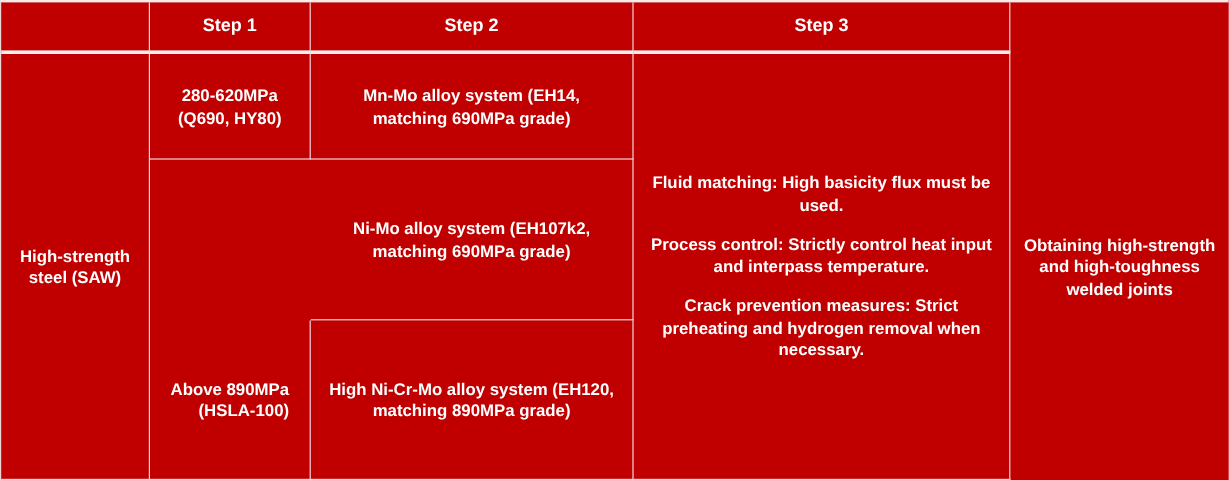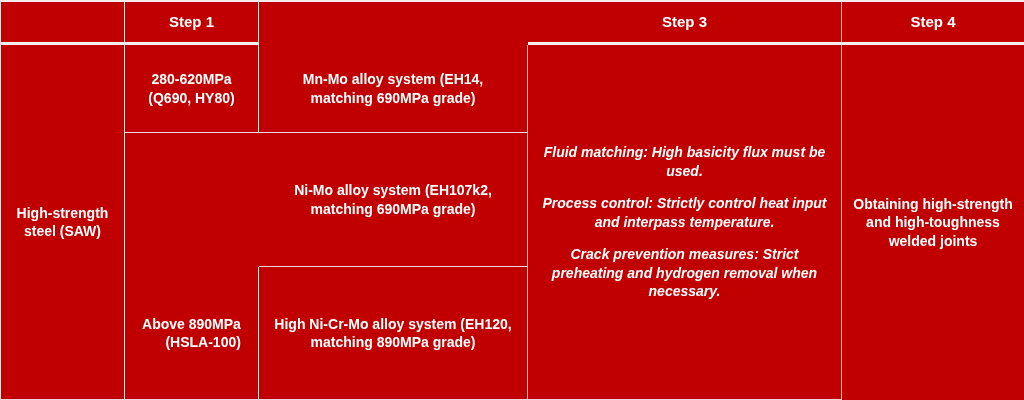--- a/index.html
+++ b/index.html
@@ -47,34 +47,34 @@
 
   .pre { white-space: pre-line; }
 
   .material-cell { grid-column: 1; grid-row: 2 / 5; }
   .c2r1 { grid-column: 2; grid-row: 2; }
   .c2r2 { grid-column: 2; grid-row: 3; }
   .c2r3 { grid-column: 2; grid-row: 4; text-align: right; }
   .c3r1 { grid-column: 3; grid-row: 2; }
   .c3r2 { grid-column: 3; grid-row: 3; }
   .c3r3 { grid-column: 3; grid-row: 4; }
-  .step3-cell { grid-column: 4; grid-row: 2 / 5; font-style: italic; }
+  .step3-cell { grid-column: 4; grid-row: 2 / 5; }
   .step4-cell { grid-column: 5; grid-row: 2 / 5; }
 
   .step3-cell p { margin: 7px 0; }
 </style>
 </head>
 <body>
 
 <div class="process-table">
 
   <div class="cell header-cell hc1 br"></div>
   <div class="cell header-cell hc2 br">Step 1</div>
+  <div class="cell header-cell hc3 br">Step 2</div>
   <div class="cell header-cell hc4 br">Step 3</div>
-  <div class="cell header-cell hc5">Step 4</div>
 
   <div class="cell material-cell br bb">High-strength steel (SAW)</div>
 
   <div class="cell c2r1 br bb pre">280-620MPa
 (Q690, HY80)</div>
   <div class="cell c2r3 br bb pre">Above 890MPa
 (HSLA-100)</div>
 
   <div class="cell c3r1 br bb pre">Mn-Mo alloy system (EH14,
 matching 690MPa grade)</div>

